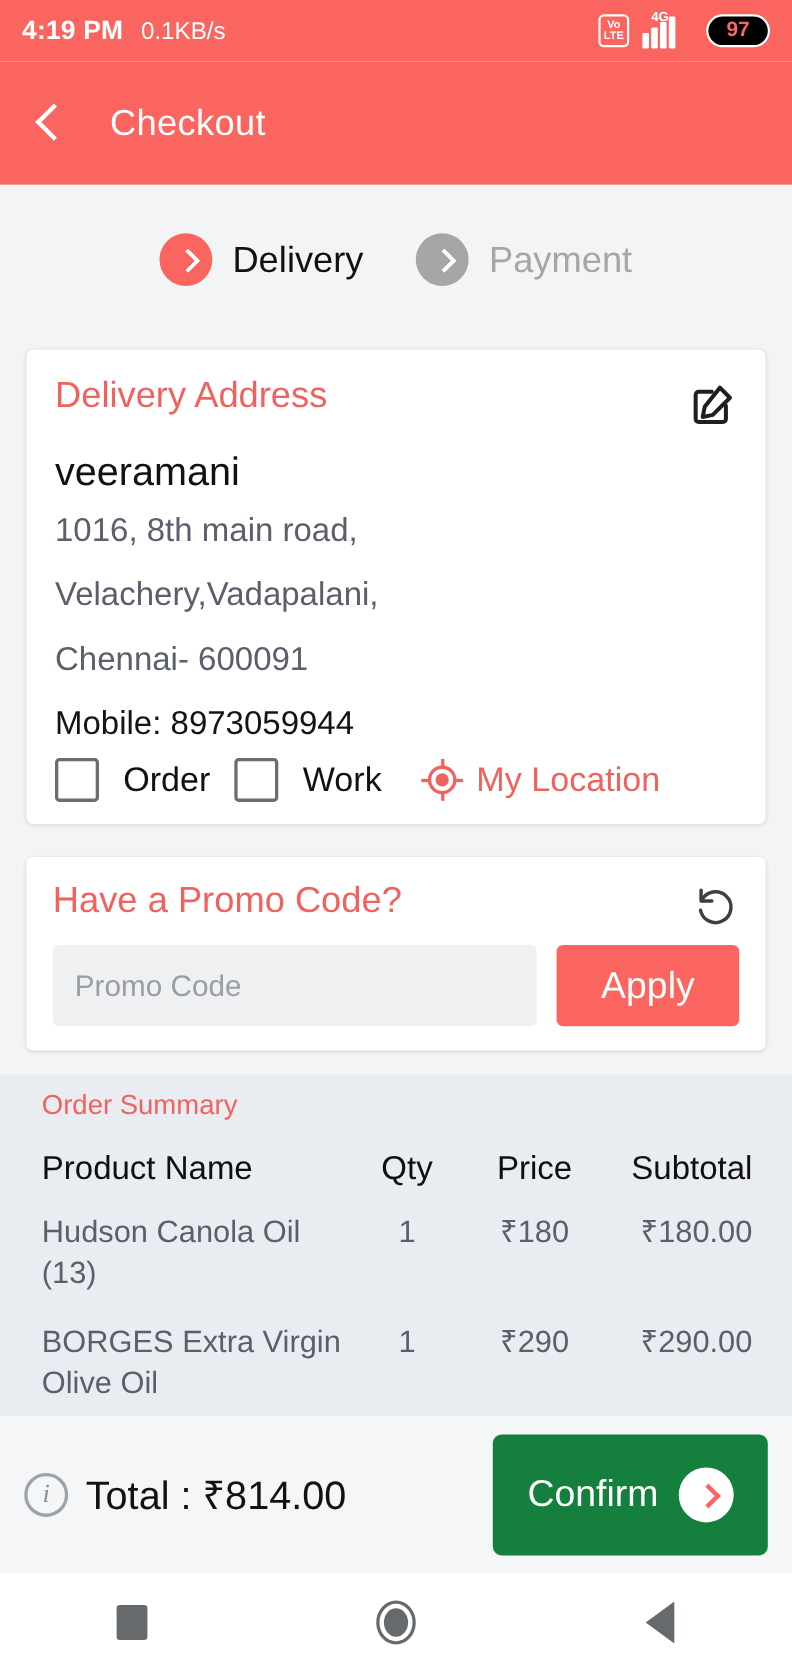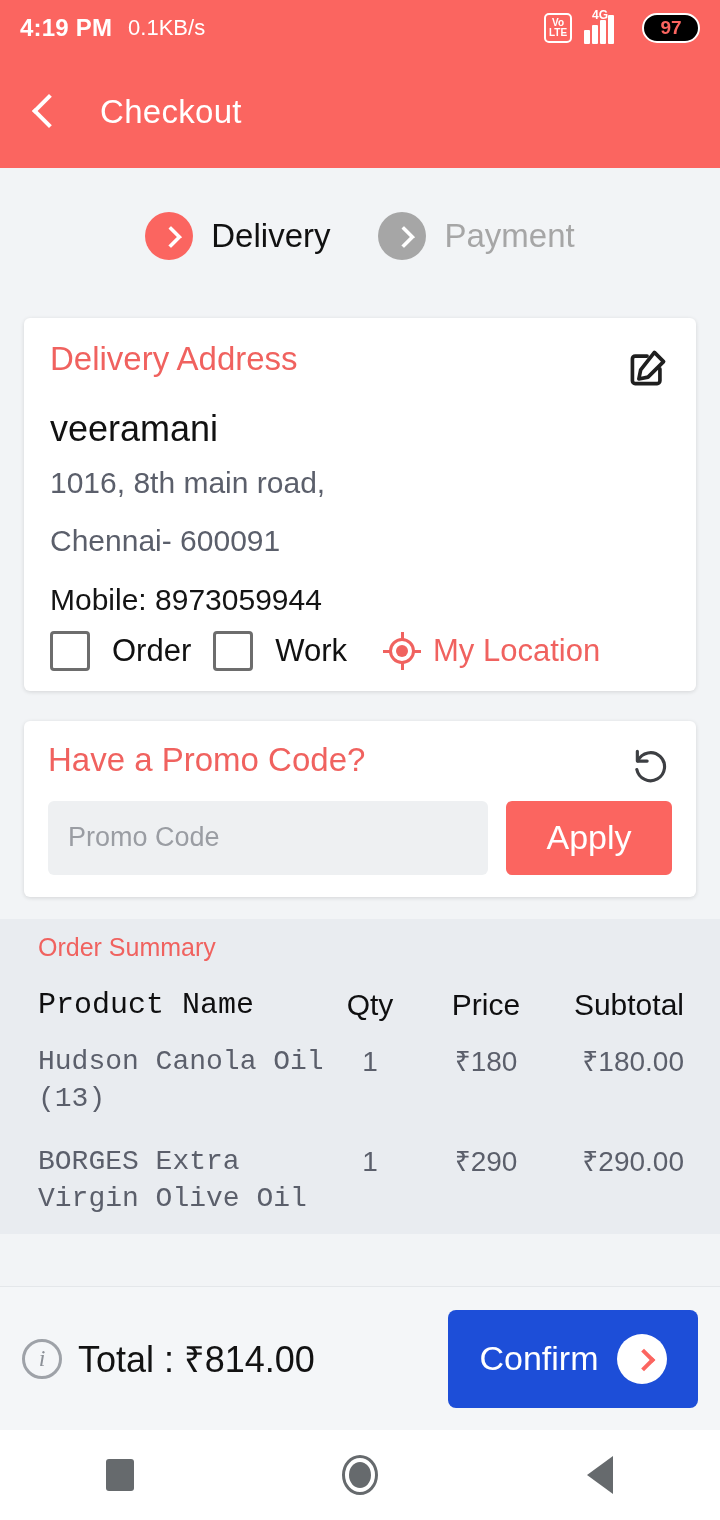--- a/index.html
+++ b/index.html
@@ -127,41 +127,41 @@
   
   .summary{ margin:22px 0 0 0; padding:0 24px; background:#e9ecf0; padding-bottom:14px;}
   .summary-title{ color:#f0625f;font-size:25px;padding:14px 14px 0 14px; }
   .otable{ width:100%;border-collapse:collapse;margin-top:26px; }
   .otable th{
     font-size:30px;color:#0f0f10;font-weight:normal;text-align:left;padding:0 0 22px 0;
   }
   .otable td{
     font-size:28px;color:#5b5f6b;vertical-align:top;padding:0 0 26px 0;line-height:1.32;
   }
-  .col-name{ width:300px;padding-left:14px!important;font-family:Liberation Mono, monospace; }
+  .col-name{ width:300px;padding-left:14px!important; }
   .col-qty{ width:92px;text-align:center!important; }
   .col-price{ width:140px;text-align:center!important; }
   .col-sub{ text-align:right!important;padding-right:12px!important; }
   .summary-clip{ height:258px;overflow:hidden; }
 
   
   .bottombar{
     position:absolute;left:0;right:0;bottom:90px;height:144px;background:#f4f6f8;
     display:flex;align-items:center;justify-content:space-between;padding:0 22px;
     border-top:1px solid #e4e7ea;
   }
   .total-wrap{ display:flex;align-items:center;gap:16px; }
   .info-icon{
     width:40px;height:40px;border:3px solid #9ea2a8;border-radius:50%;
     display:flex;align-items:center;justify-content:center;
     font-size:24px;color:#8b9097;font-style:italic;font-family:"Liberation Serif",serif;
   }
   .total-text{ font-size:36px;color:#121212; }
   .confirm-btn{
-    width:250px;height:98px;background:#1d4ed8;border:none;border-radius:8px;
+    width:250px;height:110px;background:#15803d;border:none;border-radius:8px;
     display:flex;align-items:center;justify-content:center;gap:18px;cursor:pointer;
   }
   .confirm-label{ font-size:34px;color:#ffffff;font-family:"Liberation Sans", sans-serif; }
   .confirm-circle{
     width:50px;height:50px;border-radius:50%;background:#ffffff;
     display:flex;align-items:center;justify-content:center;
   }
   .chev-r-red{ width:16px;height:16px;position:relative; }
   .chev-r-red::before{
     content:"";position:absolute;left:2px;top:1px;width:12px;height:12px;
@@ -235,20 +235,21 @@
       <span class="card-title">Delivery Address</span>
       <span class="edit-icon">
         <svg width="44" height="44" viewBox="0 0 24 24" fill="none" stroke="#1f1f1f" stroke-width="2" stroke-linecap="round" stroke-linejoin="round">
           <path d="M18.5 12.5V19a1.5 1.5 0 0 1-1.5 1.5H5A1.5 1.5 0 0 1 3.5 19V7A1.5 1.5 0 0 1 5 5.5h6.5"></path>
           <path d="M15.5 3.5l5 5L12 17l-5 1 1-5z"></path>
         </svg>
       </span>
     </div>
     <div class="addr-name">veeramani</div>
     <div class="addr-line">1016, 8th main road,</div>
+    <div class="addr-line">Velachery,Vadapalani,</div>
     <div class="addr-line">Chennai- 600091</div>
     <div class="addr-mobile">Mobile: 8973059944</div>
     <div class="tag-row">
       <span class="cbox"></span>
       <span class="tag-label">Order</span>
       <span class="cbox"></span>
       <span class="tag-label">Work</span>
       <span class="loc-wrap">
         <span class="gps">
           <span class="ring"></span>

